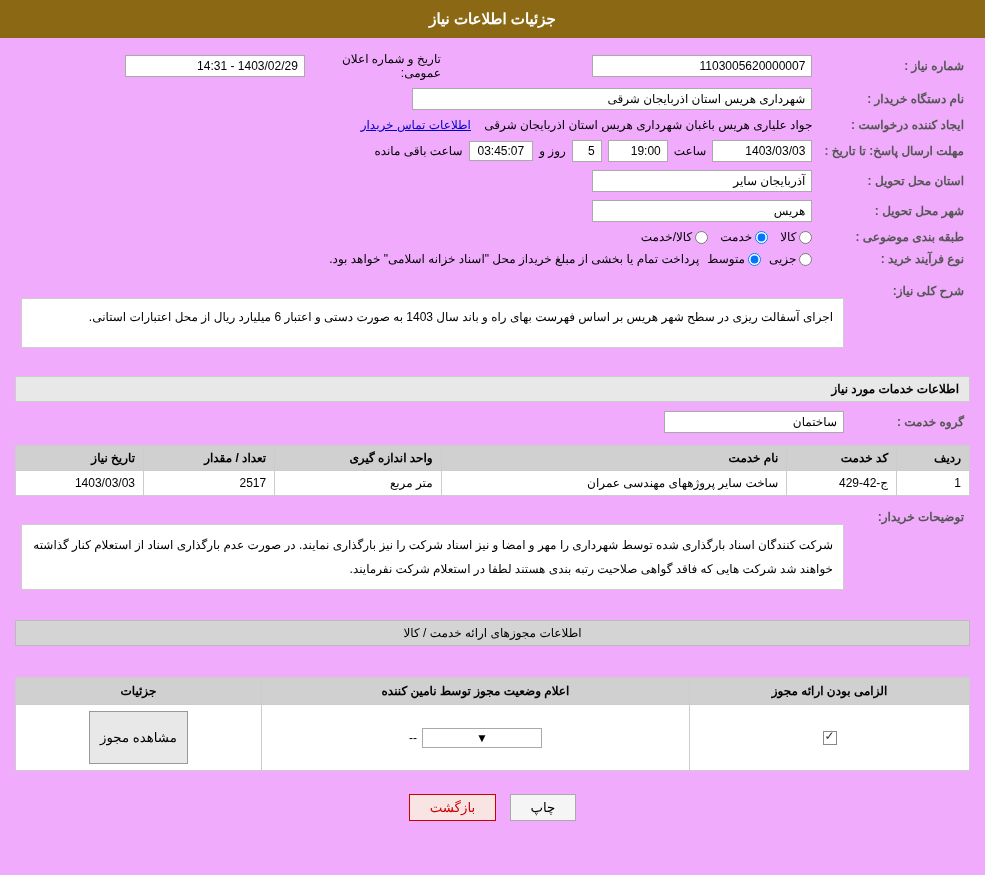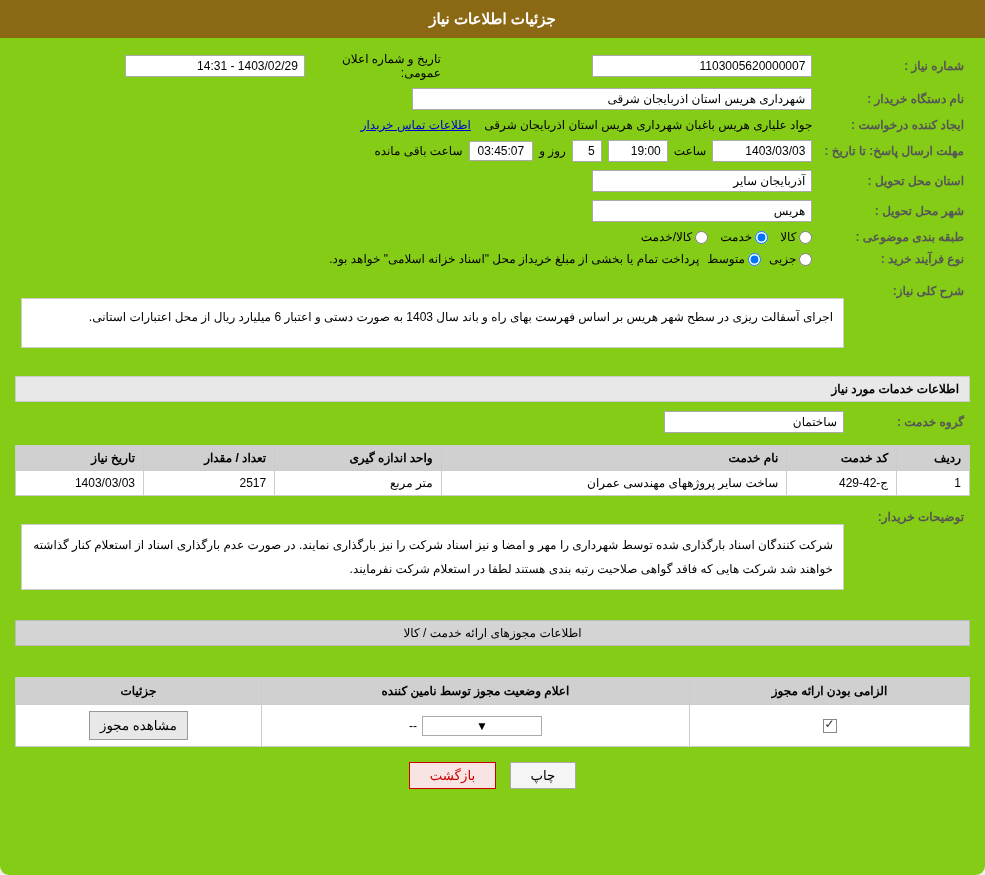--- a/index.html
+++ b/index.html
@@ -5,24 +5,23 @@
     * { box-sizing: border-box; margin: 0; padding: 0; }
     body {
       font-family: Tahoma, Arial, sans-serif;
       font-size: 12px;
       background: #f0f0f0;
       direction: rtl;
     }
     .page-wrapper {
       width: 985px;
       min-height: 875px;
-      background: #84cc16;
+      background: #f0abfc;
       margin: 0 auto;
       padding-bottom: 20px;
-      border-radius: 9px;
     }
     .page-header {
       background: #8B6914;
       color: #fff;
       text-align: center;
       padding: 10px 0;
       font-size: 15px;
       font-weight: bold;
     }
     .content {
@@ -122,38 +121,38 @@
     }
     .permissions-table th {
       background: #d0d0d0;
     }
     .permissions-table td {
       background: #fff;
     }
     .btn-view {
       border: 1px solid #999;
       background: #e8e8e8;
-      padding: 6px 10px;
+      padding: 18px 10px;
       cursor: pointer;
     }
     .btn-action {
       border: 1px solid #aaa;
       background: #f5f5f5;
       padding: 5px 20px;
       cursor: pointer;
       margin: 0 5px;
     }
     .btn-back {
       background: #f9e4e4;
       border: 1px solid #cc0000;
       color: #cc0000;
     }
     .bottom-buttons {
       text-align: center;
-      margin-top: 15px;
+      margin-top: 23px;
     }
     .timer-box {
       border: 1px solid #aaa;
       padding: 2px 8px;
       background: #fff;
       display: inline-block;
     }
     .checkbox-item {
       display: inline-block;
       width: 14px;

